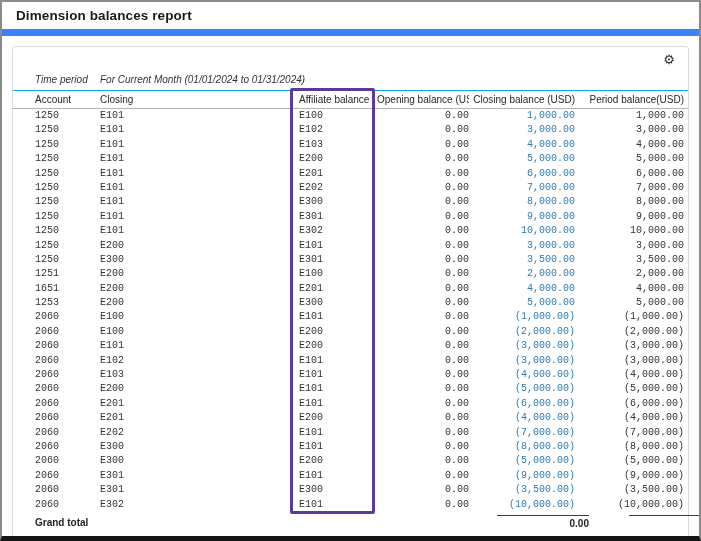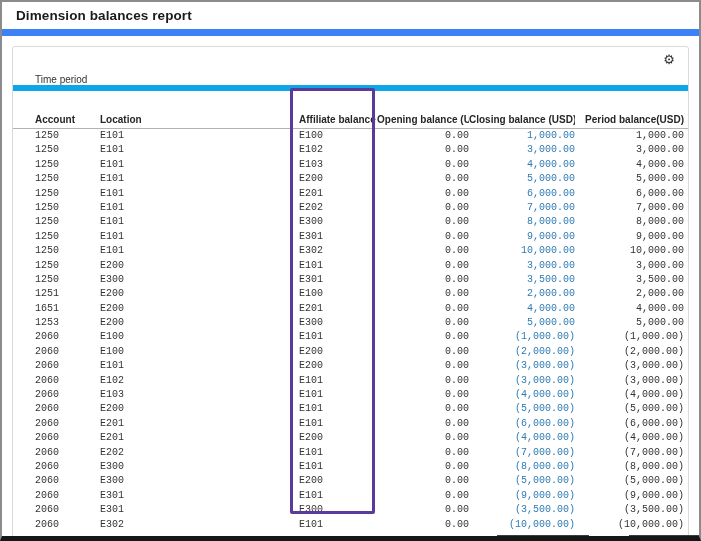--- a/index.html
+++ b/index.html
@@ -21,25 +21,25 @@
   .card-toolbar { height:17px; display:flex; justify-content:flex-end; padding-right:13px; }
   .gear { font-size:13px; line-height:14px; color:#333; cursor:pointer; }
   .table-area { position:relative; font-size:10px; color:#333; }
   .row {
     display:grid;
     grid-template-columns:65px 199px 78px 92px 106px 1fr;
     padding:0 4px 0 22px;
   }
   .cell { overflow:hidden; white-space:nowrap; }
   .num { text-align:right; }
-  .meta-row { height:21px; line-height:20px; border-bottom:6px solid #0ea5e9; }
+  .meta-row { height:21px; line-height:20px; border-bottom:1px solid #0ea5e9;font-style:italic; }
   .meta-row .meta-value { grid-column:2 / -1; color:#333; }
   .header-row {
     height:18px; line-height:17px; border-bottom:1px solid #b3b3b3;
-    font-weight:700; color:#262626;margin-top:20px;
+    font-weight:400; color:#262626;
   }
   .data-row { height:14.4px; line-height:14.4px;font-family:Liberation Mono, monospace; }
   .period { color:var(--period-color, #2e7bb4); }
   .total-row { height:22px; line-height:16px; padding-top:3px; color:#222;gap:40px; }
   .total-row .total-label { grid-column:1 / 4; font-weight:600; }
   .total-row .num { border-top:1px solid #3c3c3c; font-weight:600; }
   .highlight-box {
     position:absolute; left:277px; top:18px; width:85px; height:426px;
     border:3px solid var(--hl-color, #5a3b9c); border-radius:2px;
     pointer-events:none;
@@ -57,25 +57,26 @@
     <div class="card">
 
       <div class="card-toolbar">
         <span class="gear">⚙</span>
       </div>
 
       <div class="table-area">
 
         <div class="row meta-row">
           <span class="cell">Time period</span>
+          <span class="cell meta-value">For Current Month (01/01/2024 to 01/31/2024)</span>
         </div>
 
         <div class="row header-row">
           <span class="cell">Account</span>
-          <span class="cell">Location</span>
+          <span class="cell">Closing</span>
           <span class="cell">Affiliate balance</span>
           <span class="cell num">Opening balance (USD)</span>
           <span class="cell num">Closing balance (USD)</span>
           <span class="cell num">Period balance(USD)</span>
         </div>
 
         <div id="rows">
             <div class="row data-row">
               <span class="cell">1250</span>
               <span class="cell">E101</span>

